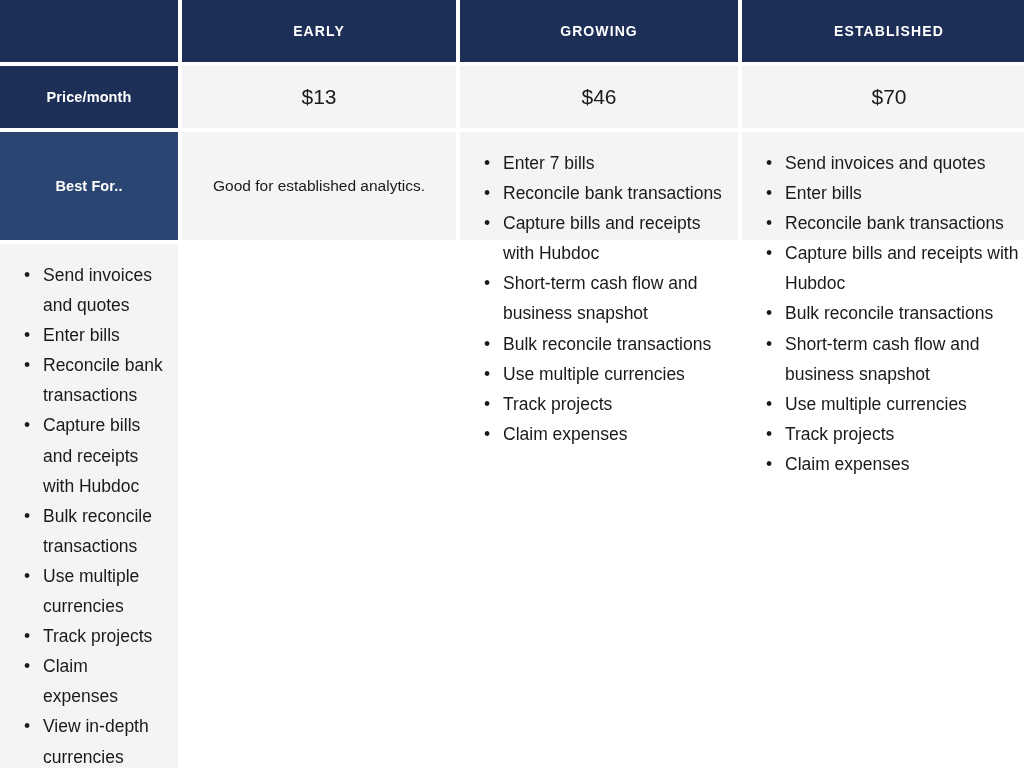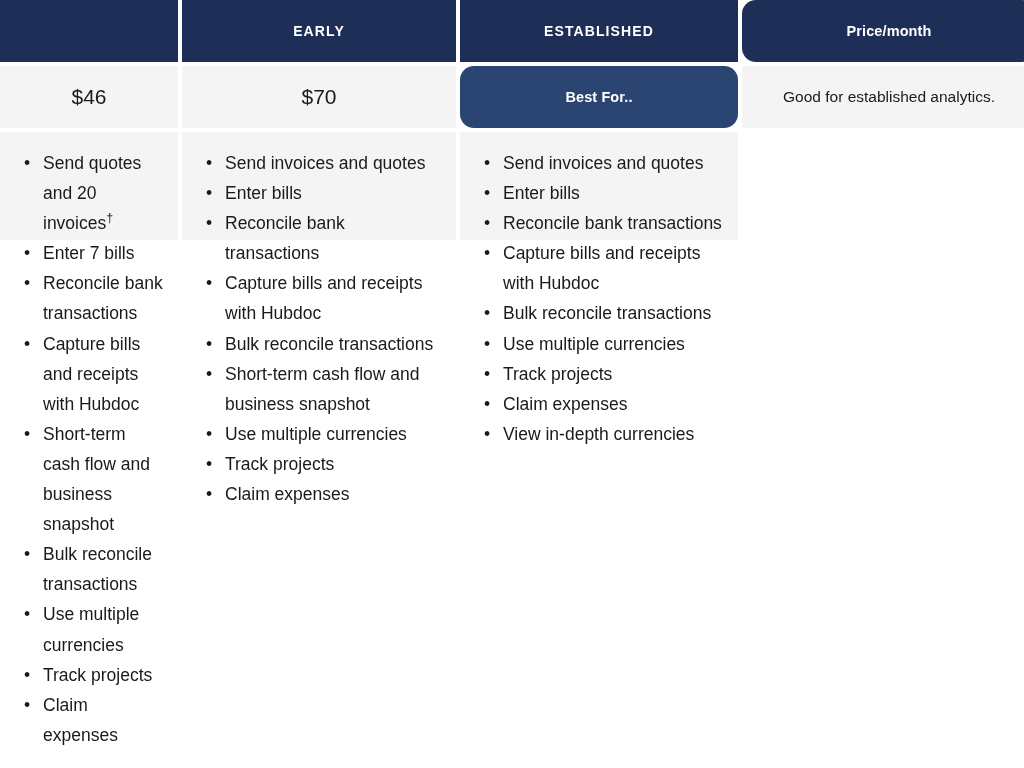--- a/index.html
+++ b/index.html
@@ -27,21 +27,20 @@
   .label-cell {
     display: flex;
     align-items: center;
     justify-content: center;
     color: #ffffff;
     font-weight: bold;
     font-size: 14.5px;
     letter-spacing: 0.1px;
     text-align: center;
     padding: 4px 8px;
-    border-radius: 14px;
   }
   .label-dark  { background: #1e2f57; }
   .label-mid   { background: #2a4571; }
 
   
   .corner-cell { background: #1e2f57; }
 
   
   .plan-head {
     background: #1e2f57;
@@ -116,43 +115,48 @@
 </head>
 <body>
 
 <div class="pricing-table">
 
   <div class="corner-cell"></div>
   <div class="plan-head">
     <span>EARLY</span>
   </div>
   <div class="plan-head">
+    <span>GROWING</span>
+  </div>
+  <div class="plan-head">
     <span>ESTABLISHED</span>
   </div>
 
   <div class="label-cell label-dark">
     <span>Price/month</span>
+  </div>
+  <div class="cell price-cell">
+    <span>$13</span>
   </div>
   <div class="cell price-cell">
     <span>$46</span>
   </div>
   <div class="cell price-cell">
     <span>$70</span>
   </div>
 
   <div class="label-cell label-mid">
     <span>Best For..</span>
   </div>
   <div class="cell bestfor-cell">
     <span>Good for established analytics.</span>
   </div>
 
   <div class="cell features-cell">
     <ul>
-        <li>Send quotes and 20 invoices<span class="dagger">†</span></li>
         <li>Enter 7 bills</li>
         <li>Reconcile bank transactions</li>
         <li>Capture bills and receipts with Hubdoc</li>
         <li>Short-term cash flow and business snapshot</li>
         <li>Bulk reconcile transactions</li>
         <li>Use multiple currencies</li>
         <li>Track projects</li>
         <li>Claim expenses</li>
       </ul>
   </div>

